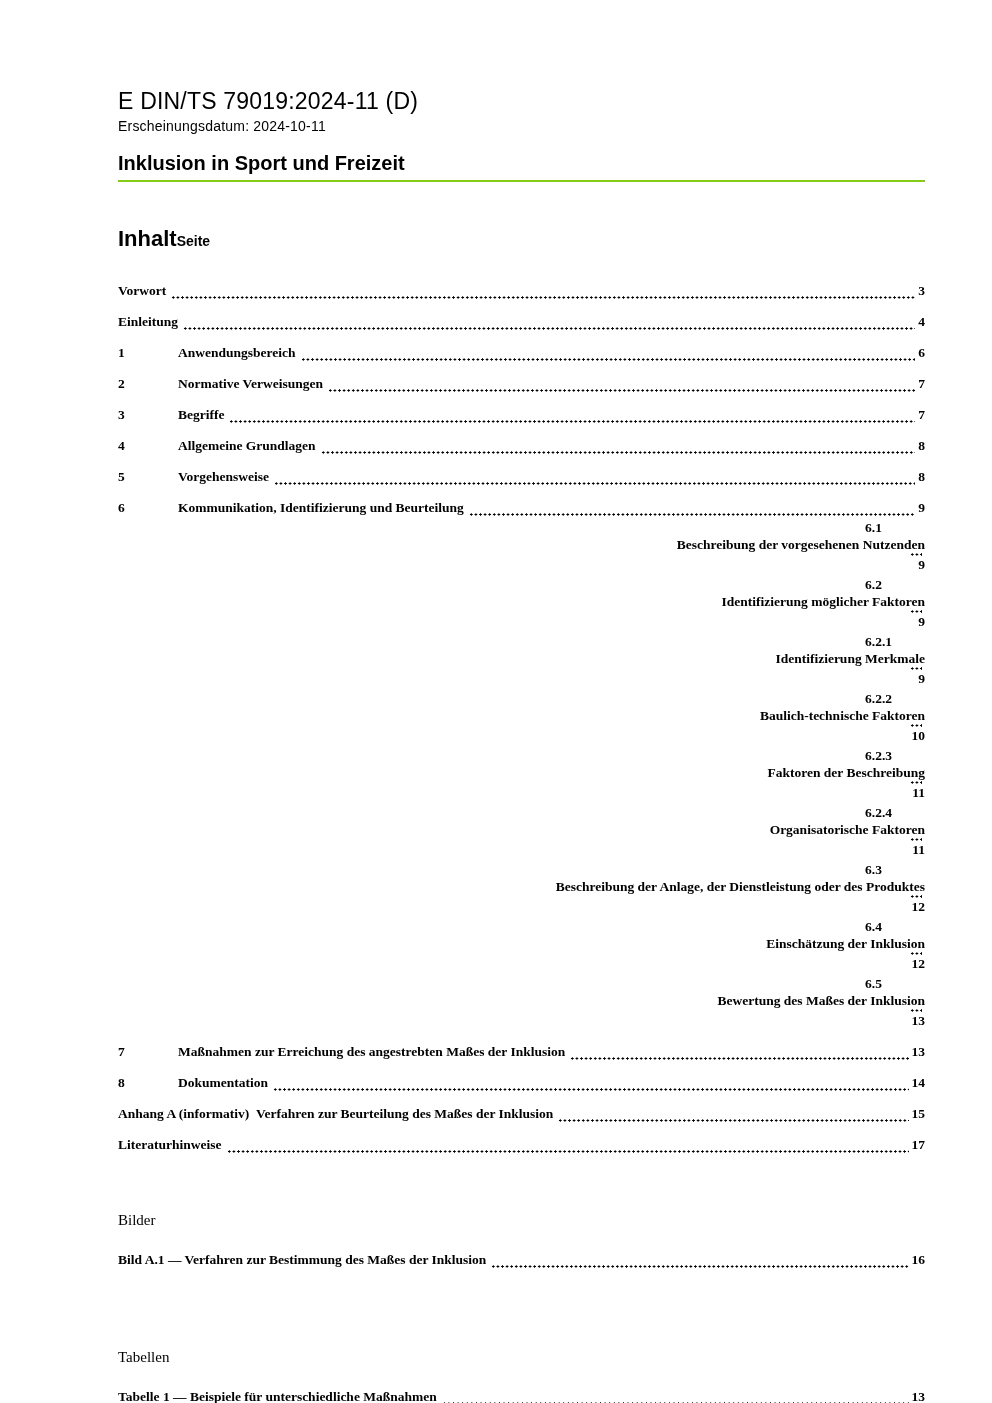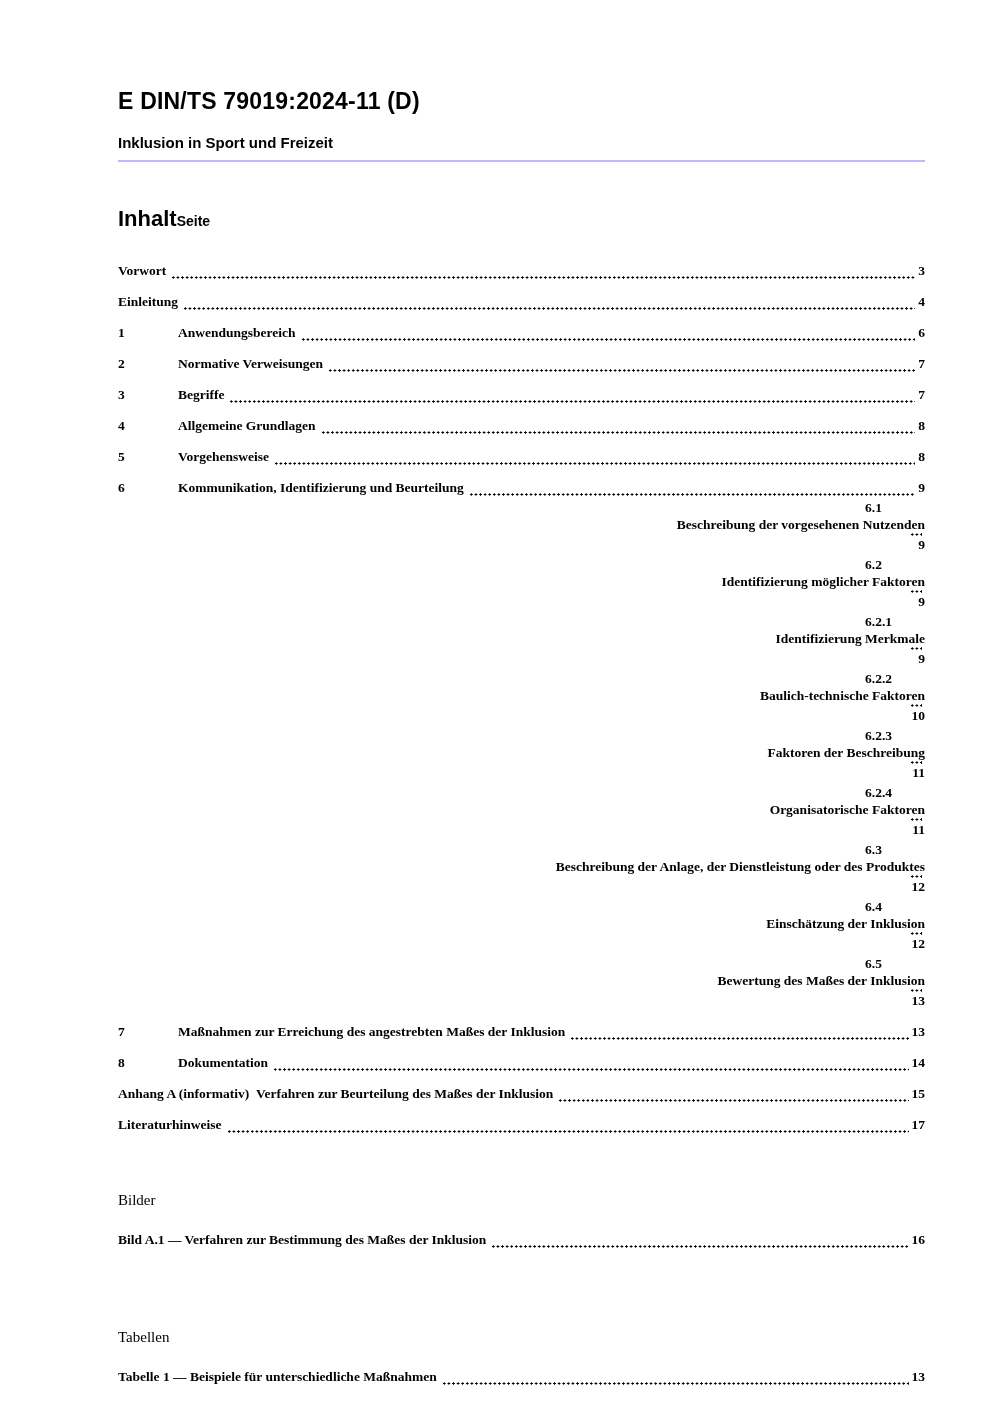--- a/index.html
+++ b/index.html
@@ -13,37 +13,37 @@
   }
   .page {
     box-sizing: border-box;
     width: 992px;
     height: 1403px;
     padding: 88px 67px 0 118px;
   }
   .doc-number {
     font-family: "Liberation Sans", sans-serif;
     font-size: 23px;
-    font-weight: bold;
+    font-weight: normal;
     line-height: 27px;
     letter-spacing: 0.2px;
   }
   .pub-date {
     font-size: 14px;
     line-height: 17px;
     margin-top: 3px;
     letter-spacing: 0.2px;
   }
   .doc-title {
-    font-size: 15px;
+    font-size: 20px;
     font-weight: bold;
     line-height: 20px;
     margin-top: 18px;
     padding-bottom: 7px;
-    border-bottom: 2px solid #c4b5fd;
+    border-bottom: 2px solid #84cc16;
   }
   .toc-header {
     display: flex;
     justify-content: flex-start;
     align-items: baseline;
     margin-top: 44px;
   }
   .toc-heading {
     font-size: 22px;
     font-weight: bold;
@@ -89,20 +89,21 @@
   .section-list { margin-top: 21px; }
   .section-list > .toc-row:first-child { margin-top: 0; }
 </style>
 </head>
 <body>
 
 <div class="page">
 
   <header>
     <div class="doc-number">E DIN/TS 79019:2024-11 (D)</div>
+    <div class="pub-date">Erscheinungsdatum: 2024-10-11</div>
     <div class="doc-title">Inklusion in Sport und Freizeit</div>
   </header>
 
   <div class="toc-header">
     <span class="toc-heading">Inhalt</span>
     <span class="seite-label">Seite</span>
   </div>
 
   <nav class="toc-list">
       <div class="toc-row level-1">

